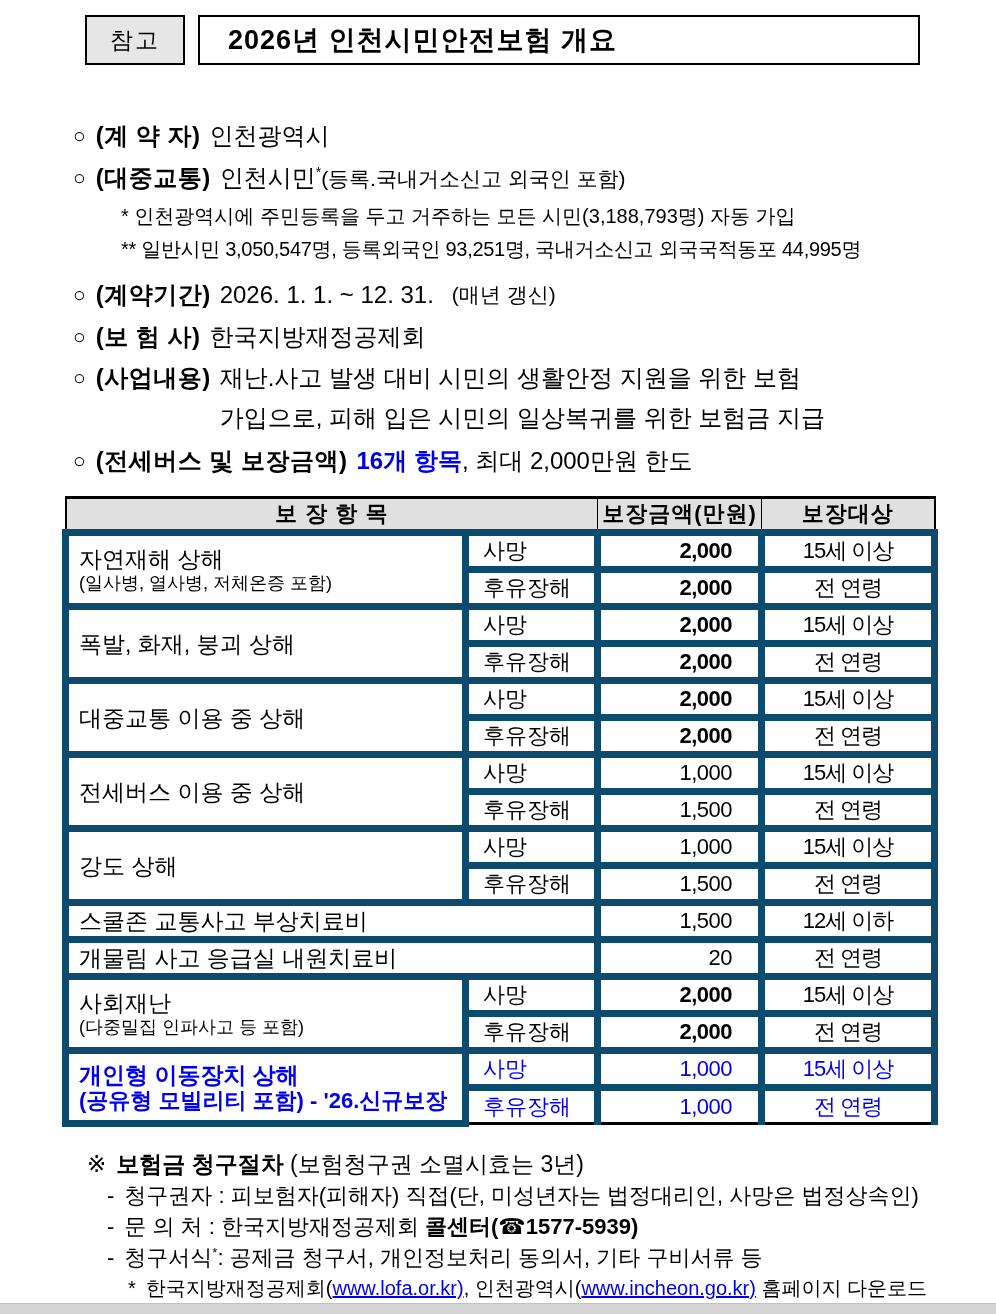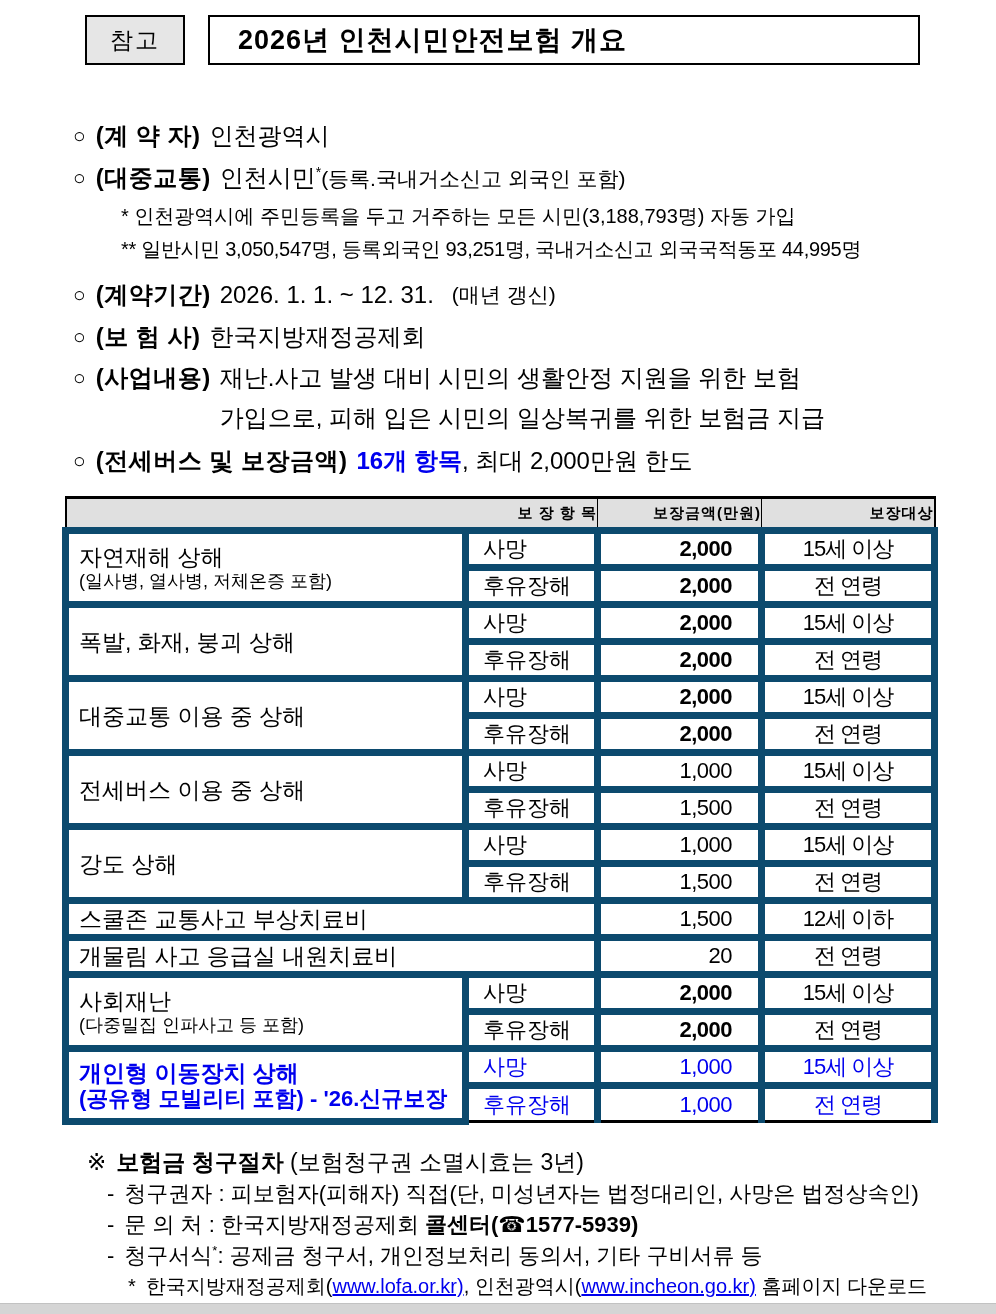--- a/index.html
+++ b/index.html
@@ -15,21 +15,21 @@
     height: 1314px;
     background: #fff;
     overflow: hidden;
   }
   
   .titlebar {
     display: flex;
     align-items: stretch;
     margin: 15px 76px 0 85px;
     height: 50px;
-    gap: 23px;
+    gap: 13px;
   }
   .tag-box {
     width: 100px;
     border: 2px solid #000;
     background: #e6e6e6;
     display: flex; align-items: center; justify-content: center;
     font-size: 23px;
     letter-spacing: 2px;
   }
   .title-box {
@@ -74,23 +74,23 @@
     table-layout: fixed;
     border: 2px solid #000;
     border-top-width: 3px;
     border-bottom-width: 3px;
   }
   table.coverage th {
     background: var(--header-gray);
     border: 1px solid #000;
     border-bottom: 3px double #000;
     height: 33px;
-    font-size: 15px;
+    font-size: 22px;
     font-weight: 700;
-    text-align: right;
+    text-align: center;
     letter-spacing: 1px;
   }
   table.coverage td {
     border: 7px solid #0c4a6e;
     height: 36px;
     font-size: 22px;
     vertical-align: middle;
   }
   table.coverage tr.group-end td { border-bottom: 1.5px solid #000; }
   .item-cell { padding-left: 10px; }

